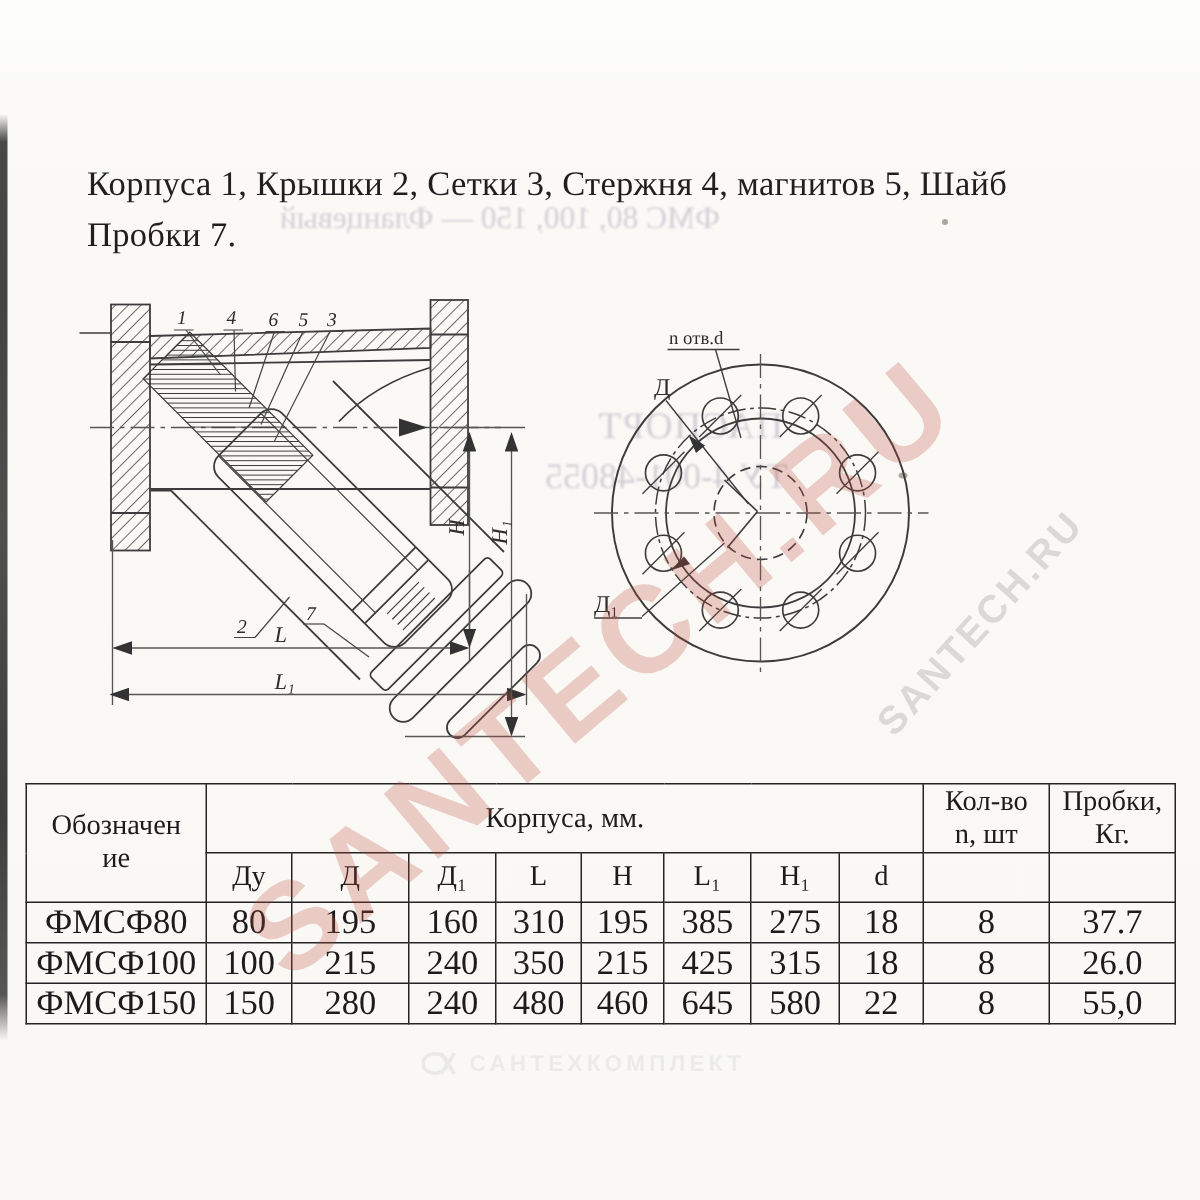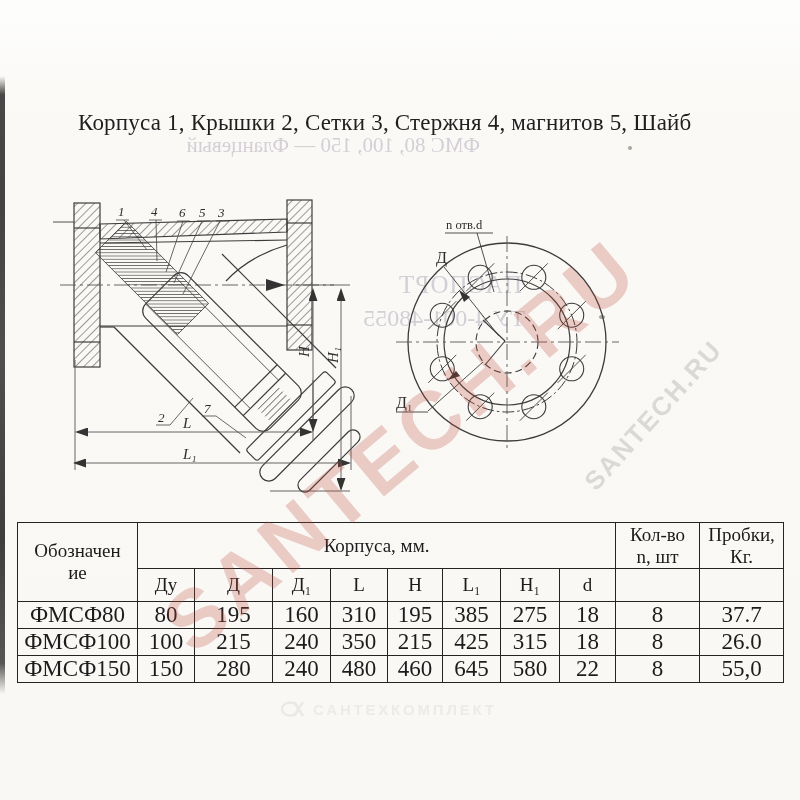--- a/index.html
+++ b/index.html
@@ -5,21 +5,21 @@
   html,body{margin:0;padding:0;background:#ffffff;}
   #page{position:relative;width:800px;height:800px;overflow:hidden;
         background:linear-gradient(#fdfdfc 0%,#faf9f6 14%,#f9f8f5 100%);
         font-family:"Liberation Serif","DejaVu Serif",serif;}
   .abs{position:absolute;}
   
   #edge-strip{left:0;top:76px;width:5px;height:618px;z-index:6;opacity:.82;
       background:linear-gradient(180deg,transparent 0%,#222 3%,#1b1b1b 20%,#2a2a2a 45%,#151515 75%,#333 95%,transparent 100%);}
   .speck{background:#8a8578;border-radius:50%;z-index:2;opacity:.7;}
   
-  #intro{left:58px;top:110px;width:680px;z-index:3;color:#201e1f;font-size:23px;letter-spacing:.2px;margin-left:20px;}
+  #intro{left:58px;top:110px;width:680px;z-index:3;color:#201e1f;font-size:23px;letter-spacing:.2px;}
   #intro div{margin-bottom:8px;}
   
   .ghost{z-index:1;color:rgba(150,140,162,.38);transform:scaleX(-1);filter:blur(.7px);white-space:nowrap;}
   #ghost1{left:150px;top:133px;width:330px;font-size:21px;}
   #ghost2{left:372px;top:271px;width:150px;font-size:25px;letter-spacing:1px;}
   #ghost3{left:295px;top:305px;width:230px;font-size:24px;}
   
   .wm{z-index:5;font-family:"Liberation Sans","DejaVu Sans",sans-serif;font-weight:bold;
       white-space:nowrap;text-align:center;pointer-events:none;}
   #wm-big{left:110px;top:408px;width:560px;font-size:82px;letter-spacing:5px;
@@ -51,20 +51,21 @@
   <div class="abs" id="edge-strip"></div>
   <div class="abs speck" style="left:628px;top:146px;width:4px;height:4px;"></div>
   <div class="abs speck" style="left:599px;top:315px;width:6px;height:4px;"></div>
 
   <div class="abs ghost" id="ghost1">ФМС 80, 100, 150 — Фланцевый</div>
   <div class="abs ghost" id="ghost2">ПАСПОРТ</div>
   <div class="abs ghost" id="ghost3">ТУ 4-001-48055</div>
 
   <div class="abs" id="intro">
     <div>Корпуса 1, Крышки 2, Сетки 3, Стержня 4, магнитов 5, Шайб</div>
+    <div>Пробки 7.</div>
   </div>
 
   <svg class="abs" id="drawing" width="630" height="330" viewBox="35 183 630 330">
     <defs>
       <pattern id="ht" width="6" height="6" patternUnits="userSpaceOnUse" patternTransform="rotate(45)">
         <line x1="0" y1="0" x2="0" y2="6" stroke="#4a4a4a" stroke-width="1.1"></line>
       </pattern>
       <pattern id="dn" width="3.2" height="3.2" patternUnits="userSpaceOnUse" patternTransform="rotate(45)">
         <line x1="0" y1="0" x2="0" y2="3.2" stroke="#3a3a3a" stroke-width="1.3"></line>
       </pattern>

